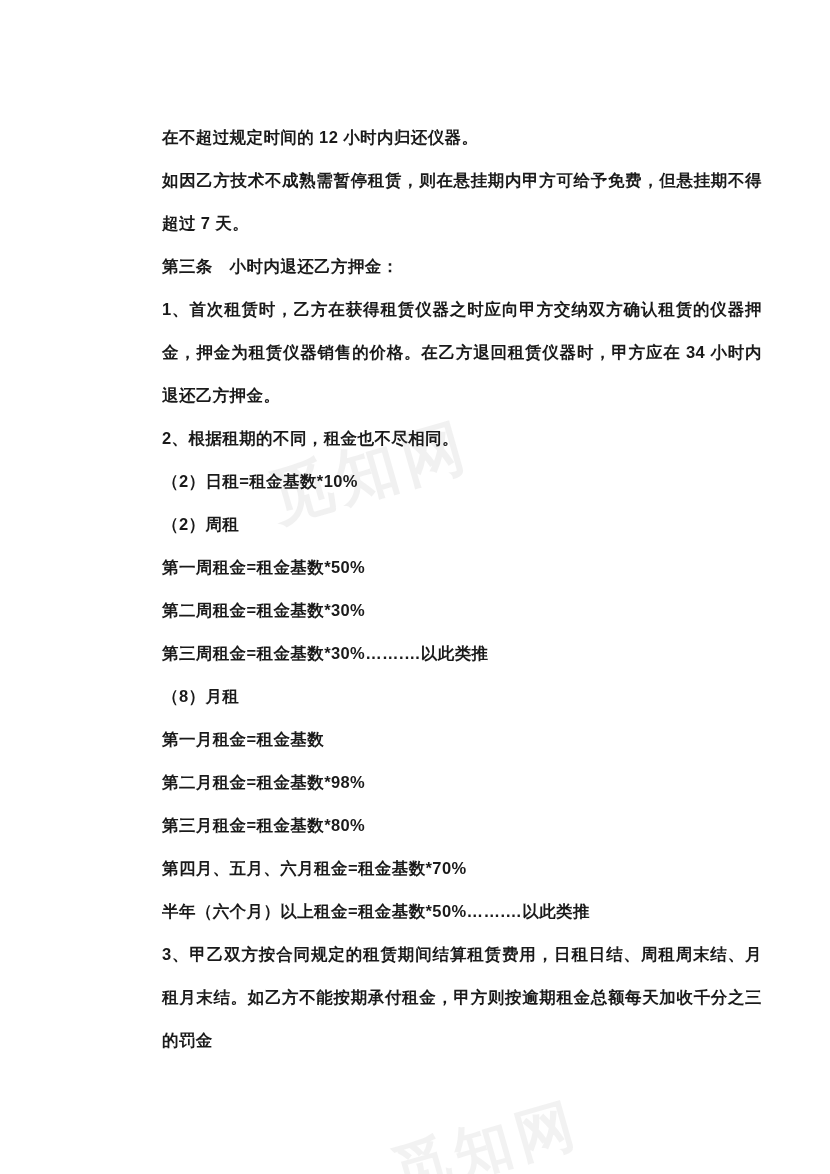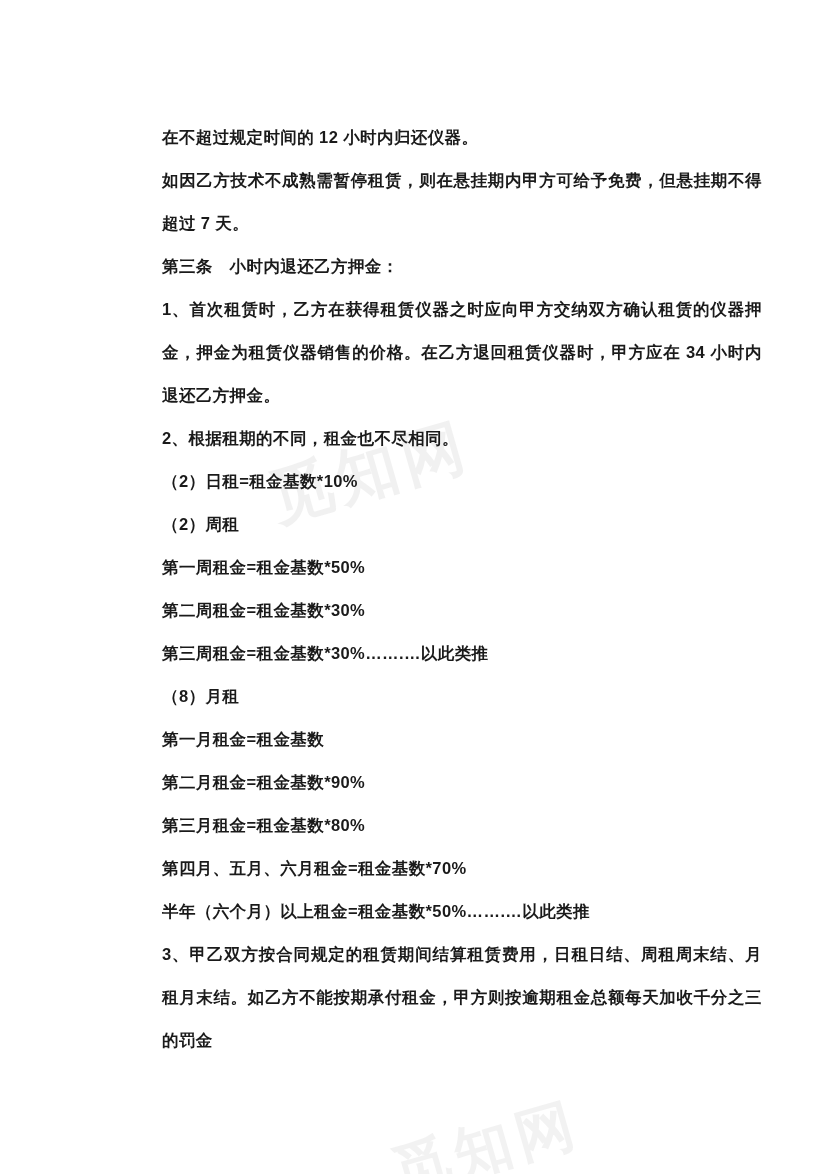--- a/index.html
+++ b/index.html
@@ -83,21 +83,21 @@
     <p class="para indent">第三条　小时内退还乙方押金：</p>
     <p class="para just">1、首次租赁时，乙方在获得租赁仪器之时应向甲方交纳双方确认租赁的仪器押金，押金为租赁仪器销售的价格。在乙方退回租赁仪器时，甲方应在 34 小时内退还乙方押金。</p>
     <p class="para indent">2、根据租期的不同，租金也不尽相同。</p>
     <p class="para indent">（2）日租=租金基数*10%</p>
     <p class="para indent">（2）周租</p>
     <p class="para indent">第一周租金=租金基数*50%</p>
     <p class="para indent">第二周租金=租金基数*30%</p>
     <p class="para indent">第三周租金=租金基数*30%…….…以此类推</p>
     <p class="para indent">（8）月租</p>
     <p class="para indent">第一月租金=租金基数</p>
-    <p class="para indent">第二月租金=租金基数*90%</p>
+    <p class="para indent">第二月租金=租金基数*98%</p>
     <p class="para indent">第三月租金=租金基数*80%</p>
     <p class="para indent">第四月、五月、六月租金=租金基数*70%</p>
     <p class="para indent">半年（六个月）以上租金=租金基数*50%…….…以此类推</p>
     <p class="para just">3、甲乙双方按合同规定的租赁期间结算租赁费用，日租日结、周租周末结、月租月末结。如乙方不能按期承付租金，甲方则按逾期租金总额每天加收千分之三的罚金</p>
   </div>
 
   <div class="wm wm-2">觅知网</div>
 
 </div>
 

